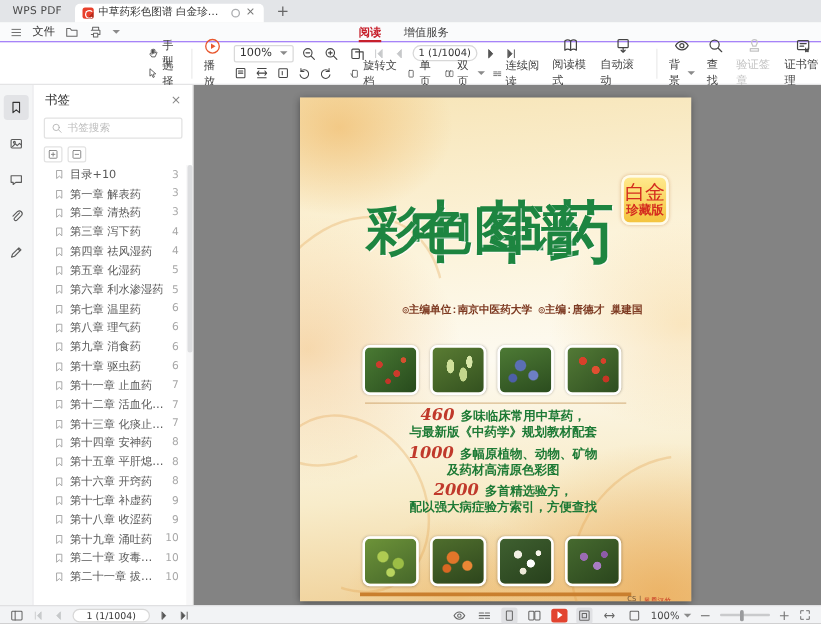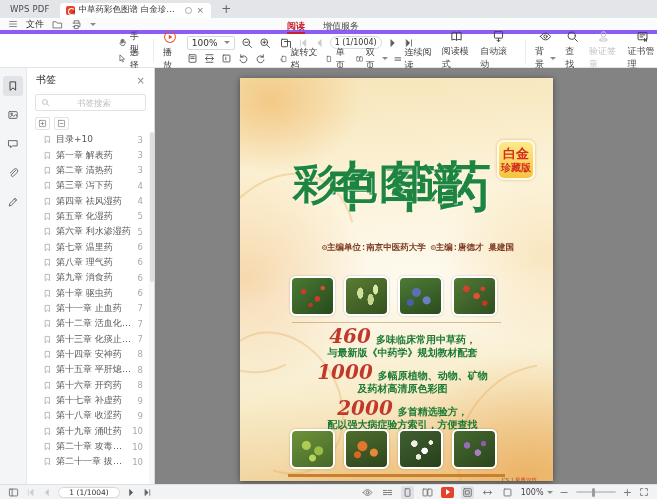--- a/index.html
+++ b/index.html
@@ -11,21 +11,21 @@
   .app-tab{font-size:8.5px;color:#4a4a4a;padding:0 10px 0 2px;letter-spacing:.2px;}
   .doc-tab{height:15px;margin-top:2px;background:#fff;border-radius:4px 4px 0 0;display:flex;align-items:center;gap:4px;padding:0 6px;max-width:160px;}
   .pdf-ic{width:9px;height:9px;border-radius:2px;background:linear-gradient(135deg,#e8402c 70%,#b92a1a 70%);position:relative;flex:0 0 auto;}
   .pdf-ic::after{content:"";position:absolute;left:2px;top:2px;width:5px;height:5px;border:1px solid #fff;border-radius:50%;border-right-color:transparent;}
   .doc-title{font-size:8.5px;color:#333;white-space:nowrap;overflow:hidden;text-overflow:ellipsis;max-width:102px;}
   .tab-circle{width:7px;height:7px;border:1px solid #a9abae;border-radius:50%;}
   .tab-close{font-size:9px;color:#777;padding:0 1px;line-height:1;}
   .new-tab{font-size:12px;color:#666;margin-left:10px;line-height:1;}
 
   
-  .menubar{position:absolute;top:18px;left:0;right:0;height:16px;background:#fafbfc;border-bottom:4px solid #8b5cf6;display:flex;align-items:center;padding-left:8px;gap:8px;}
+  .menubar{position:absolute;top:18px;left:0;right:0;height:16px;background:#fafbfc;border-bottom:1px solid #8b5cf6;display:flex;align-items:center;padding-left:8px;gap:8px;}
   .mb-file{font-size:9px;color:#333;}
   .mb-ic{color:#666;display:flex;align-items:center;}
   .menu-tabs{position:absolute;left:287px;top:0;height:16px;display:flex;align-items:center;gap:18px;}
   .mtab{font-size:9px;color:#444;height:16px;display:flex;align-items:center;position:relative;}
   .mtab.active{color:#c7202c;font-weight:bold;}
   .mtab.active::after{content:"";position:absolute;left:0;right:0;bottom:0;height:2px;background:#c7202c;}
 
   
   .toolbar{position:absolute;top:34px;left:0;right:0;height:34px;background:#fff;border-bottom:1px solid #e4e4e5;display:flex;align-items:center;padding-left:118px;gap:9px;}
   .tcol{display:flex;flex-direction:column;justify-content:center;gap:3px;}
@@ -46,21 +46,21 @@
   .content{position:absolute;top:68px;bottom:15px;left:0;right:0;display:flex;border-radius:13px;}
   .strip{width:27px;background:#f4f5f6;border-right:1px solid #eaeaec;display:flex;flex-direction:column;align-items:center;padding-top:8px;gap:9px;}
   .strip-btn{width:20px;height:20px;display:flex;align-items:center;justify-content:center;color:#5a5a5a;border-radius:3px;}
   .strip-btn.active{background:#e2e3e6;color:#333;}
 
   .panel{width:128px;background:#fff;border-right:1px solid #d8d8d8;position:relative;}
   .panel-head{height:24px;display:flex;align-items:center;justify-content:space-between;padding:0 9px;}
   .panel-title{font-size:10px;color:#333;}
   .panel-close{font-size:10px;color:#888;}
   .search-box{margin:2px 8px 0;height:17px;border:1px solid #e2e2e2;border-radius:2px;display:flex;align-items:center;gap:4px;padding:0 5px;color:#b0b0b0;}
-  .search-box input{border:none;outline:none;width:80px;font-size:8.5px;color:#555;padding:0;text-align:center;}
+  .search-box input{border:none;outline:none;width:80px;font-size:8.5px;color:#555;padding:0;}
   .search-box input::placeholder{color:#bdbdbd;}
   .panel-tools{display:flex;gap:4px;margin:6px 8px 0;}
   .ptool{width:15px;height:13px;border:1px solid #e2e2e2;border-radius:2px;display:flex;align-items:center;justify-content:center;color:#777;font-size:8px;line-height:1;}
   .bm-list{position:absolute;top:64px;left:0;right:5px;bottom:0;overflow:hidden;}
   .bm-row{height:15.35px;display:flex;align-items:center;gap:4px;padding:0 6px 0 8px;}
   .bm-arrow{width:0;height:0;border-top:3px solid transparent;border-bottom:3px solid transparent;border-left:4px solid #8a8a8a;visibility:hidden;flex:0 0 auto;}
   .bm-row.expandable .bm-arrow{visibility:visible;}
   .bm-ic{color:#9a9a9a;flex:0 0 auto;}
   .bm-label{font-size:9px;color:#595959;white-space:nowrap;overflow:hidden;text-overflow:ellipsis;}
   .bm-page{margin-left:auto;font-size:8.5px;color:#a8a8a8;}
@@ -79,40 +79,40 @@
       radial-gradient(120px 90px at 40% 100%, rgba(236,176,92,.45), transparent 75%),
       linear-gradient(175deg,#f7e5b8 0%,#fcf3da 30%,#fdfaf0 52%,#f8ecca 76%,#efcd92 100%);}
   .swirl{position:absolute;border:2px solid rgba(225,160,75,.30);border-radius:50%;}
   .sw1{left:-40px;top:90px;width:150px;height:210px;transform:rotate(25deg);border-right-color:transparent;}
   .sw2{left:-20px;top:250px;width:120px;height:150px;transform:rotate(-30deg);border-left-color:transparent;}
   .sw3{right:-50px;top:280px;width:140px;height:170px;transform:rotate(40deg);border-top-color:transparent;}
 
   .cv-t1{position:absolute;left:88px;top:42px;font-size:53px;font-weight:bold;color:#1d8540;letter-spacing:2px;line-height:1;text-shadow:1px 1px 0 rgba(255,255,255,.6);margin-top:40px;}
   .cv-t2{position:absolute;left:53px;top:86px;font-size:41px;font-weight:bold;color:#1d8540;letter-spacing:2px;line-height:1;text-shadow:1px 1px 0 rgba(255,255,255,.6);}
   .badge{position:absolute;right:18px;top:62px;width:38px;height:40px;border-radius:7px;background:linear-gradient(#ffe98c,#f4c43e);border:2px solid #fffbe8;box-shadow:0 0 3px rgba(180,90,20,.4);display:flex;flex-direction:column;align-items:center;justify-content:center;line-height:1.15;}
-  .badge .b1{font-size:13px;font-weight:bold;color:#d42b1e;}
+  .badge .b1{font-size:16px;font-weight:normal;color:#d42b1e;}
   .badge .b2{font-size:10px;font-weight:bold;color:#d42b1e;}
   .cv-editors{position:absolute;left:55px;right:12px;top:164px;text-align:center;font-size:8.5px;font-weight:bold;color:#7d3a22;white-space:nowrap;font-family:Liberation Mono, monospace;}
   .photo-row{position:absolute;left:50px;display:flex;gap:9px;}
   .photo-row.top{top:198px;}
   .photo-row.bottom{top:351px;}
   .photo{width:45px;height:40px;border:2px solid #fff;border-radius:6px;box-shadow:0 0 2px rgba(0,0,0,.25);}
   .photos_top-0{background:radial-gradient(circle at 28% 38%,#cc3b2c 0 2.5px,transparent 3px),radial-gradient(circle at 62% 58%,#cc3b2c 0 2.5px,transparent 3px),radial-gradient(circle at 75% 28%,#d4502f 0 2px,transparent 2.5px),radial-gradient(circle at 45% 75%,#c23428 0 2px,transparent 2.5px),linear-gradient(135deg,#4a7a33,#274a1d);}
   .photos_top-1{background:radial-gradient(5px 9px at 35% 42%,#cfe09a 0 60%,transparent 65%),radial-gradient(5px 9px at 60% 60%,#c3d68c 0 60%,transparent 65%),radial-gradient(4px 8px at 72% 32%,#d8e6a8 0 60%,transparent 65%),linear-gradient(150deg,#5a7c33,#33511f);}
   .photos_top-2{background:radial-gradient(circle at 40% 40%,#5b6fb5 0 4px,transparent 5px),radial-gradient(circle at 65% 62%,#6d7fc4 0 3.5px,transparent 4.5px),radial-gradient(circle at 25% 68%,#4d5fa8 0 3px,transparent 4px),linear-gradient(160deg,#4d7a35,#2b4c1e);}
   .photos_top-3{background:radial-gradient(circle at 30% 30%,#d8402a 0 3px,transparent 3.5px),radial-gradient(circle at 55% 50%,#e04f31 0 3px,transparent 3.5px),radial-gradient(circle at 75% 70%,#c63524 0 2.5px,transparent 3px),radial-gradient(circle at 70% 30%,#d8402a 0 2px,transparent 2.5px),linear-gradient(140deg,#537a36,#2e4e20);}
   .photos_bottom-0{background:radial-gradient(circle at 35% 40%,#aecb52 0 4px,transparent 5px),radial-gradient(circle at 65% 55%,#9cbd45 0 4px,transparent 5px),radial-gradient(circle at 50% 75%,#b8d45e 0 3px,transparent 4px),linear-gradient(150deg,#6d9339,#46672a);}
   .photos_bottom-1{background:radial-gradient(circle at 40% 42%,#e2762a 0 4.5px,transparent 5.5px),radial-gradient(circle at 68% 60%,#ea8735 0 3.5px,transparent 4.5px),radial-gradient(circle at 28% 66%,#d96722 0 3px,transparent 4px),linear-gradient(160deg,#4f6e2d,#2d451c);}
   .photos_bottom-2{background:radial-gradient(circle at 35% 35%,#f2f0e4 0 3px,transparent 3.5px),radial-gradient(circle at 60% 55%,#ffffff 0 3px,transparent 3.5px),radial-gradient(circle at 45% 72%,#ece9d8 0 2.5px,transparent 3px),radial-gradient(circle at 75% 32%,#f7f5ea 0 2px,transparent 2.5px),linear-gradient(150deg,#3f6030,#27401c);}
   .photos_bottom-3{background:radial-gradient(circle at 32% 40%,#9b6bb5 0 3px,transparent 3.5px),radial-gradient(circle at 58% 60%,#a97cc4 0 3px,transparent 3.5px),radial-gradient(circle at 72% 35%,#8d5ba8 0 2.5px,transparent 3px),linear-gradient(145deg,#466a2f,#2a451d);}
   .cv-sep{position:absolute;left:52px;right:52px;top:244px;height:1px;background:rgba(185,130,60,.5);}
   .features{position:absolute;left:22px;right:10px;top:248px;text-align:center;}
   .feature{margin-bottom:3px;}
   .f-top{display:flex;align-items:baseline;justify-content:center;gap:5px;}
-  .f-num{font-family:"DejaVu Serif","Liberation Serif",serif;font-style:italic;font-size:20px;font-weight:bold;color:#c0392b;line-height:1;}
+  .f-num{font-family:"DejaVu Serif","Liberation Serif",serif;font-style:italic;font-size:13px;font-weight:bold;color:#c0392b;line-height:1;}
   .f-l1,.f-l2{font-size:10px;font-weight:bold;color:#1d7a35;line-height:1.25;}
   .cv-rule{position:absolute;left:48px;right:48px;top:396px;height:2.5px;background:#c97f2e;}
   .cv-pub{position:absolute;right:16px;top:398.5px;font-size:5.5px;color:#6b5034;display:flex;gap:2px;align-items:center;}
   .cv-pub .red{color:#c22a1a;}
 
   
   .statusbar{position:absolute;bottom:0;left:0;right:0;height:15px;background:#f2f3f5;border-top:1px solid #e0e0e2;display:flex;align-items:center;padding:0 8px;color:#666;}
   .sb-left{display:flex;align-items:center;gap:7px;}
   .sb-in{width:62px;height:11px;border:1px solid #d8d8d8;border-radius:6px;font-size:7.5px;text-align:center;color:#333;outline:none;padding:0;background:#fff;}
   .sb-right{margin-left:auto;display:flex;align-items:center;gap:7px;}

